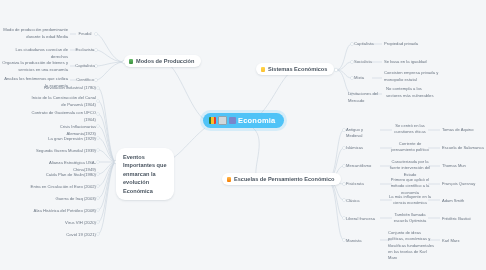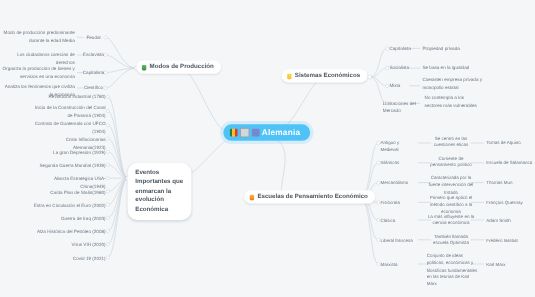--- a/index.html
+++ b/index.html
@@ -168,21 +168,21 @@
       <circle cx="98" cy="210" r="1.4"></circle>
         <circle cx="98" cy="222" r="1.4"></circle>
       <circle cx="98" cy="234" r="1.4"></circle>
     </g>
   </svg>
 
   <div class="node root" style="left:203px;top:113px;">
     <span class="ic ic-bar"></span>
     <span class="ic ic-card"></span>
     <span class="ic ic-ppl"></span>
-    <span>Alemania</span>
+    <span>Economia</span>
   </div>
 
   <div class="node branch" style="left:124px;top:55px;">
     <span class="dot green"></span>
     <span>Modos de Producción</span>
   </div>
   <div class="node leaf left" style="left:2px;top:27px;width:66px;">Modo de producción predominante durante la edad Media</div>
   <div class="node leaf center" style="left:74px;top:31px;width:22px;">Feudal</div>
   <div class="node leaf left" style="left:2px;top:47px;width:66px;">Los ciudadanos carecían de derechos</div>
   <div class="node leaf center" style="left:74px;top:47px;width:22px;">Esclavista</div>

